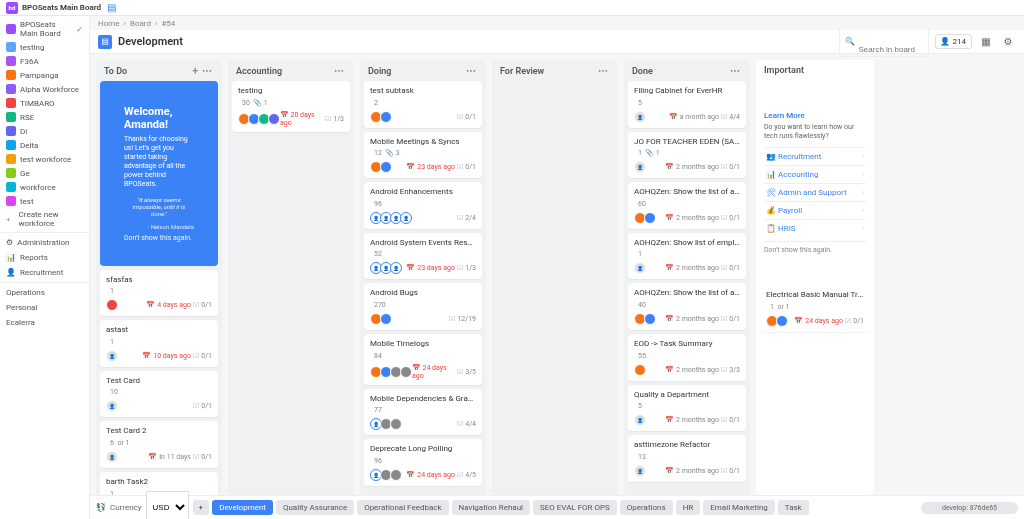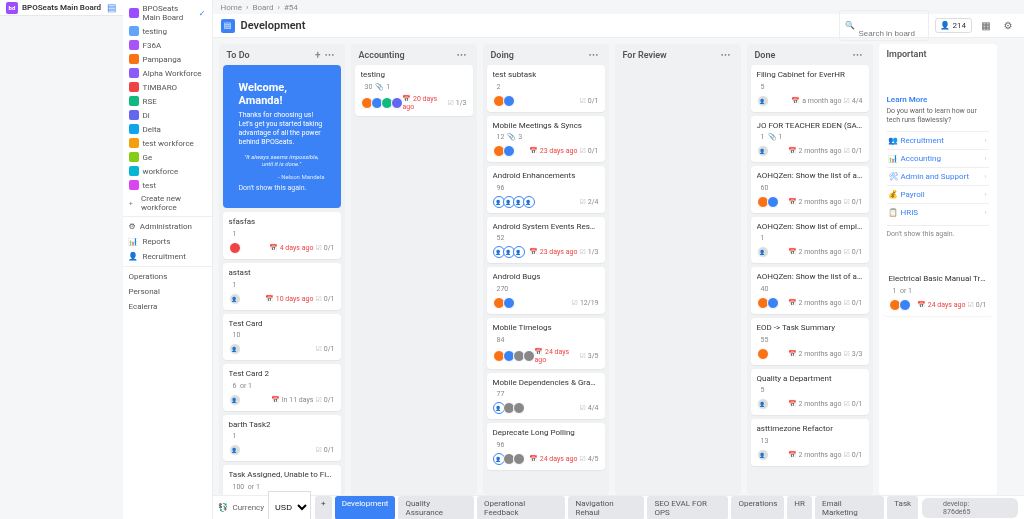--- a/index.html
+++ b/index.html
@@ -1,17 +1,17 @@
 <!DOCTYPE html>
 <html><head>
 <meta charset="utf-8">
 <style>
 * { box-sizing: border-box; margin: 0; padding: 0; }
 body { font-family: -apple-system, BlinkMacSystemFont, "Segoe UI", Roboto, sans-serif; background: #f5f6f8; font-size: 10px; color: #333; overflow: hidden; height: 519px; width: 1024px; }
-.app { display: flex; height: 100%; }
+.app { display: flex; flex-direction: column; height: 100%; }
 
 
 .topbar { height: 16px; background: #fff; border-bottom: 1px solid #e8e8e8; display: flex; align-items: center; padding: 0 6px; font-size: 8px; }
 .topbar .logo { width: 12px; height: 12px; background: #9b4dff; border-radius: 2px; color: #fff; display: flex; align-items: center; justify-content: center; font-size: 6px; font-weight: bold; margin-right: 4px; }
 .topbar .title { font-weight: 600; color: #333; margin-right: 6px; }
 .topbar .stack-icon { color: #3b82f6; font-size: 10px; }
 
 
 .body-row { display: flex; flex: 1; min-height: 0; }
 
@@ -46,21 +46,21 @@
 .col { width: 126px; background: #f0f1f3; border-radius: 4px; display: flex; flex-direction: column; flex-shrink: 0; max-height: 100%; }
 .col.important { width: 118px; background:#fff; border-radius:4px;gap:25px;}
 .col-hdr { display: flex; align-items: center; padding: 5px 8px; font-size: 9px; font-weight: 600; color: #555; }
 .col-hdr .spacer { flex: 1; }
 .col-hdr .hicon { color: #888; cursor: pointer; font-size: 10px; padding: 0 2px; }
 .col-body { flex: 1; overflow-y: auto; padding: 0 4px 4px 4px; }
 .col-body::-webkit-scrollbar { width: 4px; }
 .col-body::-webkit-scrollbar-thumb { background: #ccc; border-radius: 2px; }
 
 
-.welcome { background: #3b82f6; color: #fff; border-radius: 4px; padding: 16px; margin-bottom: 4px; font-size: 8px; }
+.welcome { background: #3b82f6; color: #fff; border-radius: 4px; padding: 24px; margin-bottom: 4px; font-size: 8px; }
 .welcome h3 { font-size: 11px; font-weight: 700; margin-bottom: 4px; }
 .welcome .msg { font-size: 7px; line-height: 1.3; margin-bottom: 6px; }
 .welcome .quote { font-size: 6px; font-style: italic; margin-bottom: 6px; opacity: 0.9; text-align:center;}
 .welcome .attr { font-size: 6px; text-align: right; opacity: 0.8; }
 .welcome .dismiss { font-size: 7px; opacity: 0.9; margin-top: 4px; cursor:pointer;}
 
 
 .card { background: #fff; border-radius: 4px; padding: 5px 6px; margin-bottom: 4px; font-size: 8px; box-shadow: 0 1px 1px rgba(0,0,0,0.05); cursor:pointer;}
 .card .ctitle { font-size: 8px; color: #333; margin-bottom: 3px; line-height: 1.2; overflow: hidden; text-overflow: ellipsis; white-space: nowrap; }
 .card .footer { display: flex; align-items: center; margin-top: 4px; gap: 2px; }

